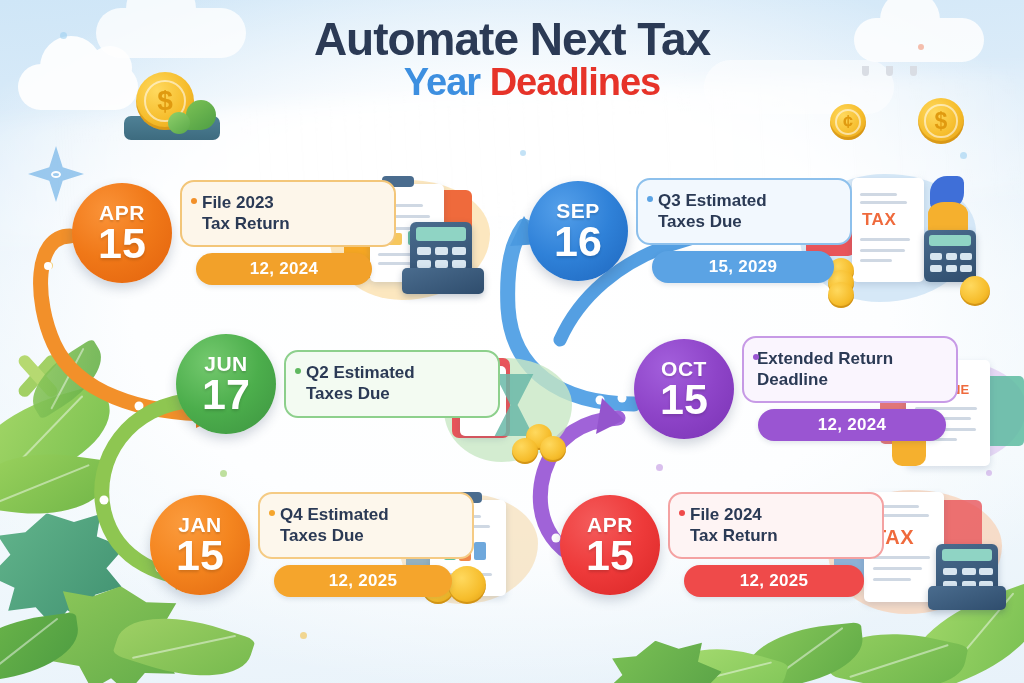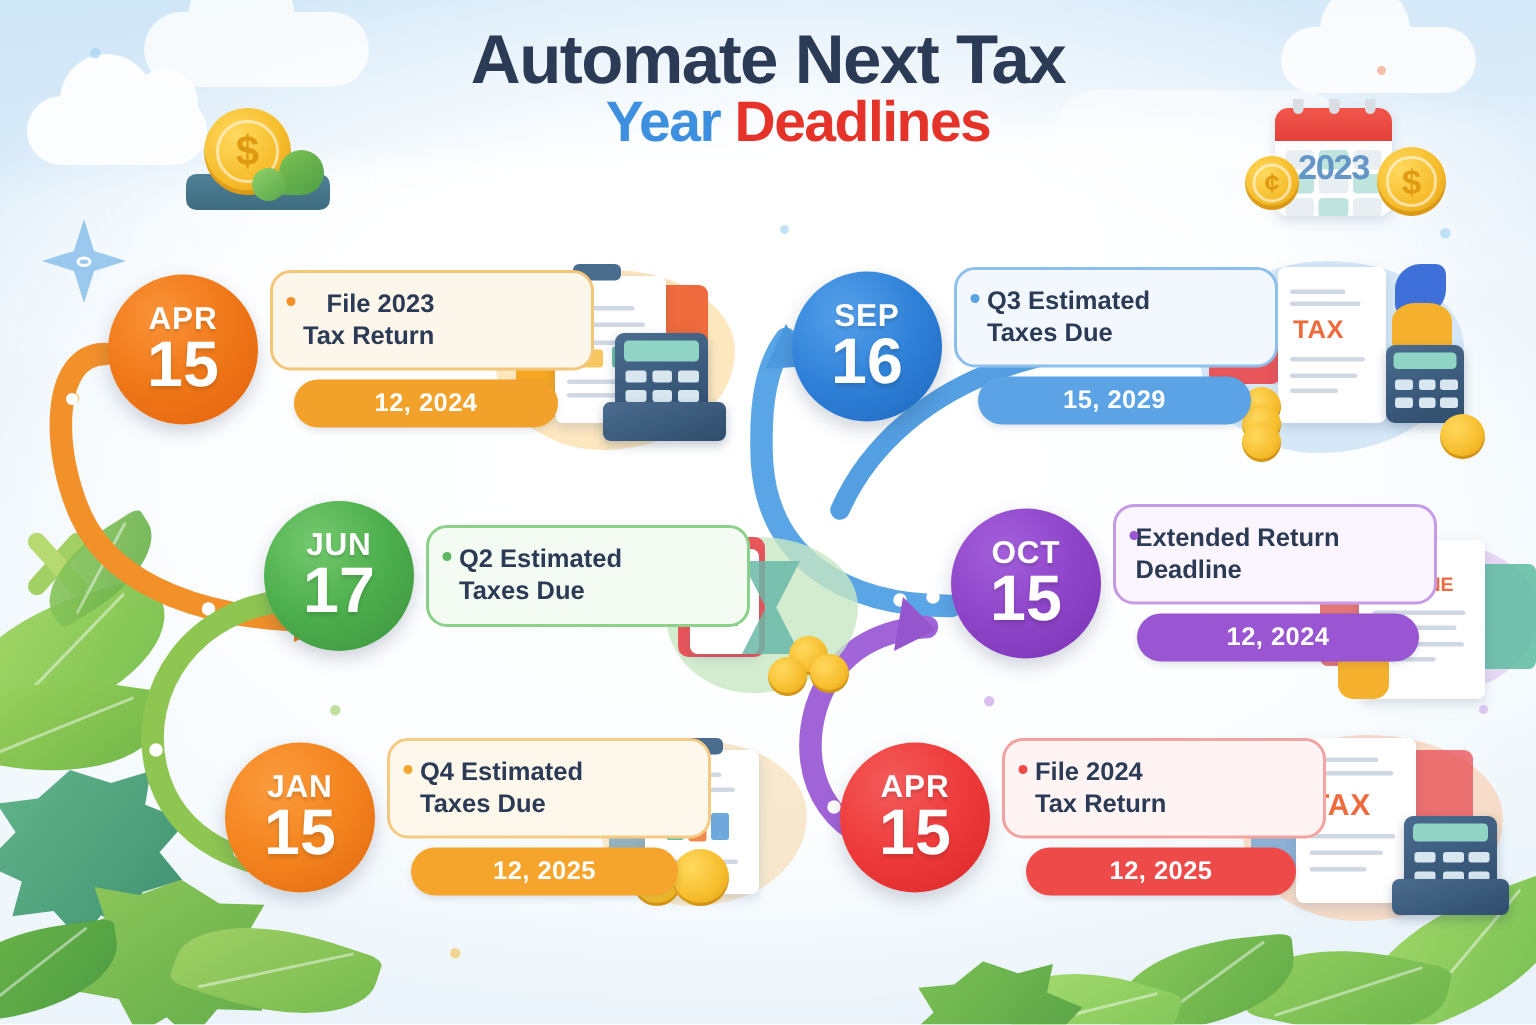--- a/index.html
+++ b/index.html
@@ -251,35 +251,20 @@
     <div class="title-line2">
       <span class="t-year">Year </span><span class="t-dead">Deadlines</span>
     </div>
   </div>
 
   <div class="pedestal"></div>
   <div class="coin" style="left:136px;top:72px;width:58px;height:58px;font-size:28px;z-index:6">$<span class="coin-ring"></span></div>
   <div style="position:absolute;left:186px;top:100px;width:30px;height:30px;border-radius:50% 50% 50% 10%;background:linear-gradient(145deg,#7cc255,#4e9e44);z-index:6"></div>
   <div style="position:absolute;left:168px;top:112px;width:22px;height:22px;border-radius:50%;background:linear-gradient(145deg,#8fd06a,#5aa84a);z-index:6"></div>
 
-  <div class="calendar">
-    <div class="cal-head"></div>
-    <div class="cal-body">
-      <i></i>
-        <i class="on"></i>
-        <i></i>
-        <i class="on"></i>
-        <i></i>
-        <i class="on"></i>
-        <i></i>
-        <i class="on"></i>
-        <i></i>
-    </div>
-    <div class="cal-num">2023</div>
-  </div>
   <div class="calendar cal-rings" style="background:none;box-shadow:none;right:96px;top:66px;height:14px;width:78px;">
     <div class="cal-ring" style="left:12px"></div>
     <div class="cal-ring" style="left:36px"></div>
     <div class="cal-ring" style="left:60px"></div>
   </div>
   <div class="coin" style="right:60px;top:98px;width:46px;height:46px;font-size:23px;z-index:6">$<span class="coin-ring"></span></div>
   <div class="coin" style="right:158px;top:104px;width:36px;height:36px;font-size:18px;z-index:6">¢<span class="coin-ring"></span></div>
 
   <svg class="arrows" width="1024" height="683" viewBox="0 0 1024 683">
 
@@ -331,21 +316,21 @@
         <div class="k" style="left:68%;top:64%"></div>
     </div>
     <div class="calcdev" style="left:72px;top:92px;width:82px;height:26px;border-radius:5px"></div>
   </div>
   <div class="card" style="left:72px;top:180px;">
     <div class="badge" style="background:radial-gradient(circle at 34% 28%, #fa9338 0%, #f07818 48%, #e2620d 100%)">
       <span class="mon">APR</span>
       <span class="day">15</span>
     </div>
     <div class="panel">
-      <div class="panel-top" style="background:#fdf6ea;border:2px solid #f3c679;text-align:right;">
+      <div class="panel-top" style="background:#fdf6ea;border:2px solid #f3c679;">
         <span class="bullet" style="background:#f2902a"></span>
         <span class="panel-title">File 2023
 Tax Return</span>
       </div>
       <div class="panel-date" style="background:#f2a12a;width:176px">
         <span>12, 2024</span>
       </div>
     </div>
   </div>
 

